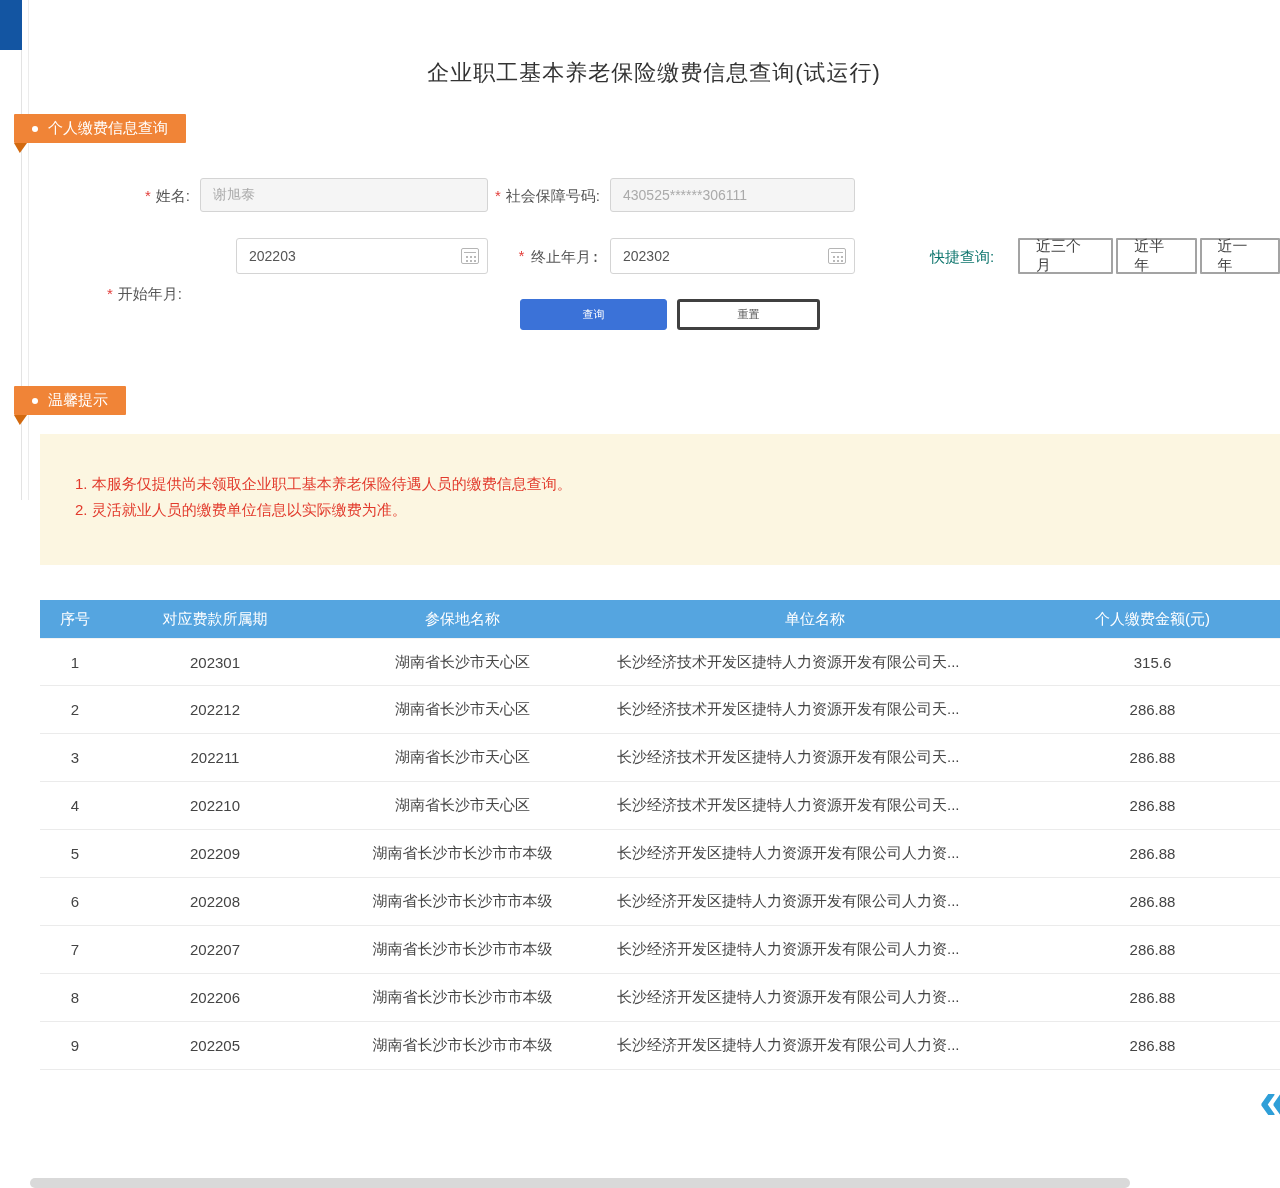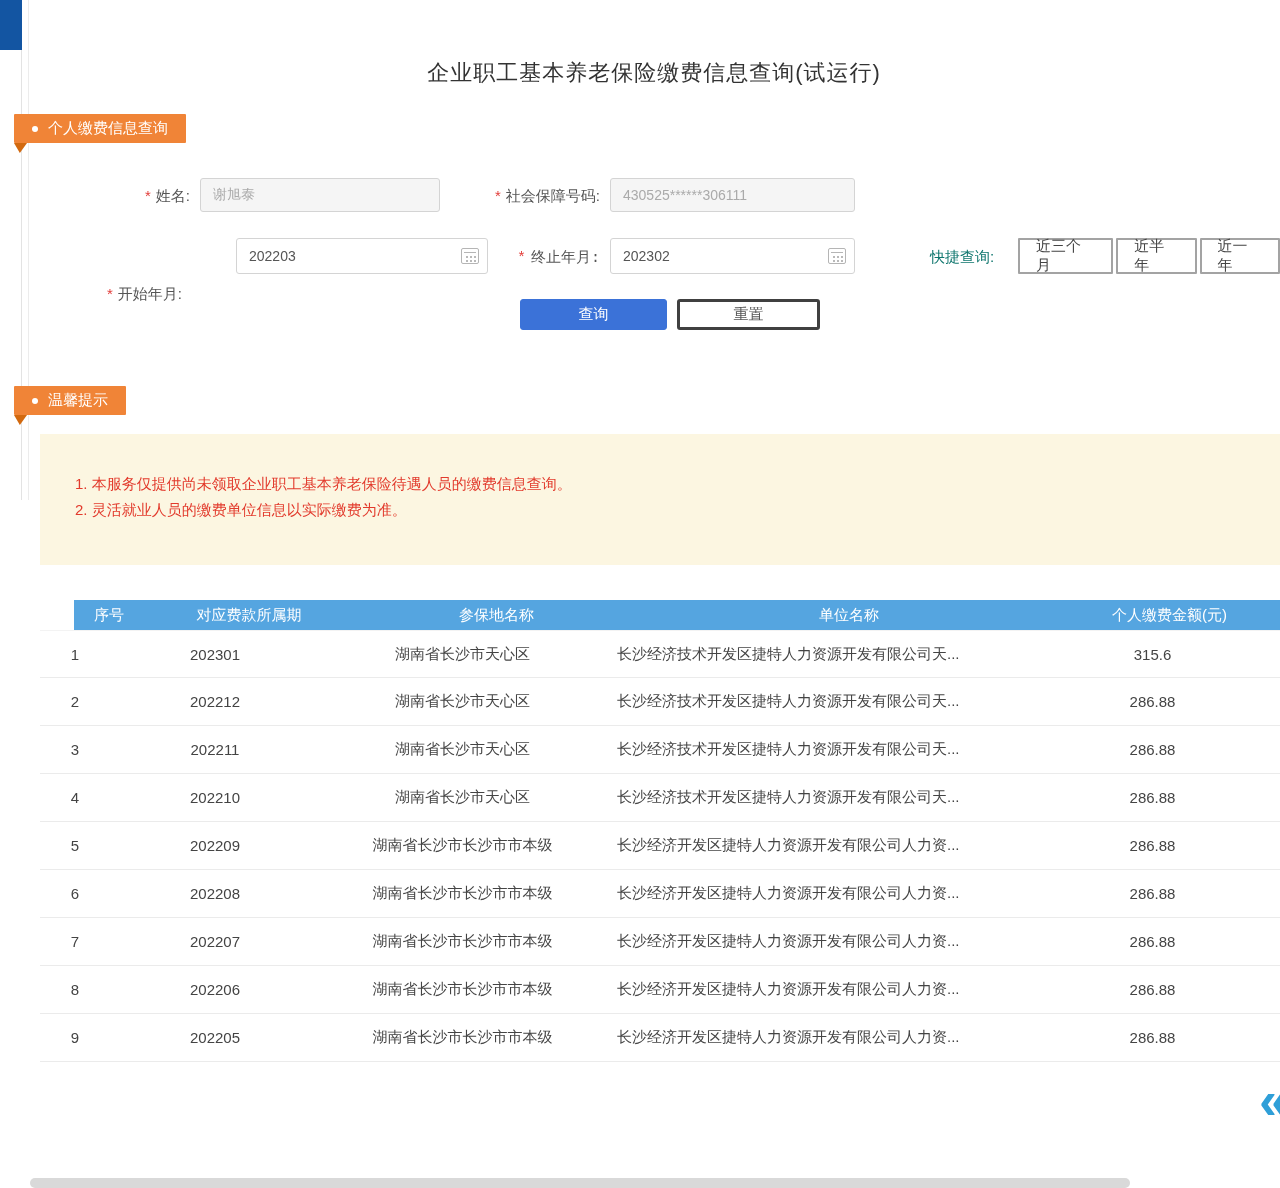--- a/index.html
+++ b/index.html
@@ -37,35 +37,35 @@
     border:1px solid #b5b5b5; border-radius:2px; background:#fff; cursor:pointer; }
   .cal::before { content:""; position:absolute; left:2px; right:2px; top:3px; border-top:1px solid #b5b5b5; }
   .cal .dots { position:absolute; left:4px; top:7px; width:2px; height:2px; background:#b9b9b9;
     box-shadow:4px 0 #b9b9b9, 8px 0 #b9b9b9, 0 4px #b9b9b9, 4px 4px #b9b9b9, 8px 4px #b9b9b9; }
 
   .quick-label { position:absolute; font-size:15px; color:#0f766e; }
   .quick-group { position:absolute; display:flex; gap:3px; }
   .quick-btn { height:36px; padding:0 16px; background:#fff; border:2px solid #a3a3a3;
     font-size:15px; color:#444; display:flex; align-items:center; cursor:pointer; border-radius:1px; }
 
-  .btn { position:absolute; height:31px; border-radius:3px; font-size:15px; cursor:pointer;
+  .btn { position:absolute; height:31px; border-radius:3px; font-size:11px; cursor:pointer;
     display:flex; align-items:center; justify-content:center;
     font-family:"Liberation Sans","DejaVu Sans",sans-serif; }
   .btn-primary { background:#3B72D8; color:#fff; border:1px solid #3B72D8; }
   .btn-plain { background:#fff; color:#555; border:3px solid #404040; }
 
   
   .warning { position:absolute; left:40px; right:0; top:434px; height:131px;
     background:#FCF6E1; padding:37px 20px 0 35px; }
   .warning .line { font-size:15px; color:#E23A2C; line-height:26px; }
 
   
   .table { position:absolute; left:40px; right:0; top:600px; }
   .trow { display:grid; grid-template-columns:70px 210px 285px 420px 1fr; align-items:center; }
-  .thead { height:30px; background:#55A5E0; color:#fff; font-size:15px;margin-left:34px; }
+  .thead { height:38px; background:#55A5E0; color:#fff; font-size:15px; }
   .tbody .trow { height:48px; background:#fff; border-bottom:1px solid #ebebeb; font-size:15px; color:#444; }
   .tbody .trow:first-child { border-top:1px solid #f3f3f3; }
   .cell { text-align:center; overflow:hidden; white-space:nowrap; }
   .cell.left { text-align:left; padding-left:12px; }
 
   
   .collapse { position:absolute; right:-9px; top:1072px; font-size:54px; font-weight:bold;
     color:#2F9FD8; line-height:56px; cursor:pointer; user-select:none; }
 
   
@@ -85,21 +85,21 @@
 
   <div class="badge" style="left:14px; top:114px;">
     <span class="dot"></span>
     <span>个人缴费信息查询</span>
   </div>
   <div class="fold" style="left:14px; top:143px;"></div>
 
   <div class="flabel" style="left:60px; top:187px; width:130px;">
     <span class="req">*</span><span>姓名:</span>
   </div>
-  <div class="iwrap" style="left:200px; top:178px; width:240px;">
+  <div class="iwrap" style="left:200px; top:178px; width:288px;">
     <input class="tinput dim" readonly="" value="谢旭泰" style="">
   </div>
 
   <div class="flabel" style="left:440px; top:187px; width:160px;">
     <span class="req">*</span><span>社会保障号码:</span>
   </div>
   <div class="iwrap" style="left:610px; top:178px; width:245px;">
     <input class="tinput dim" readonly="" value="430525******306111" style="">
   </div>
 

